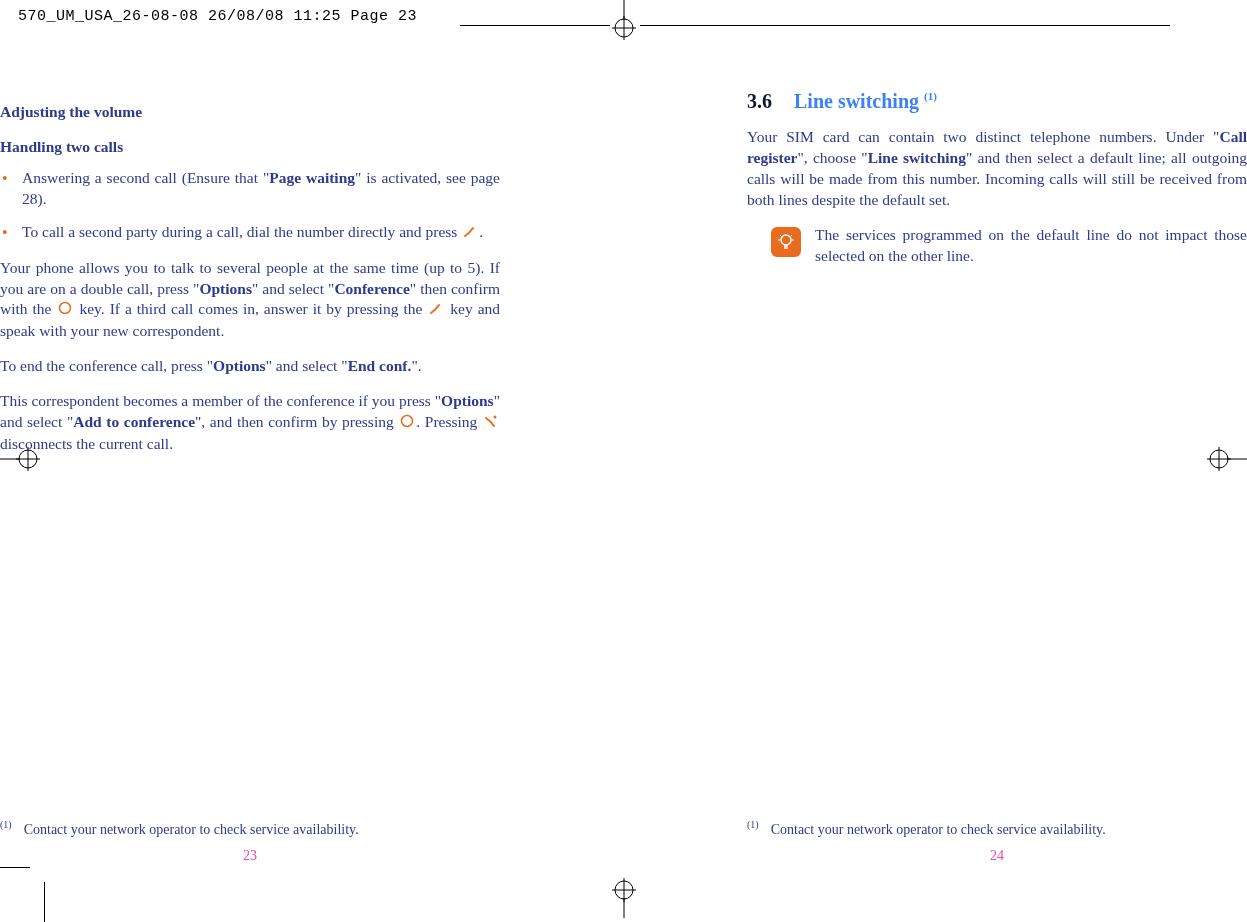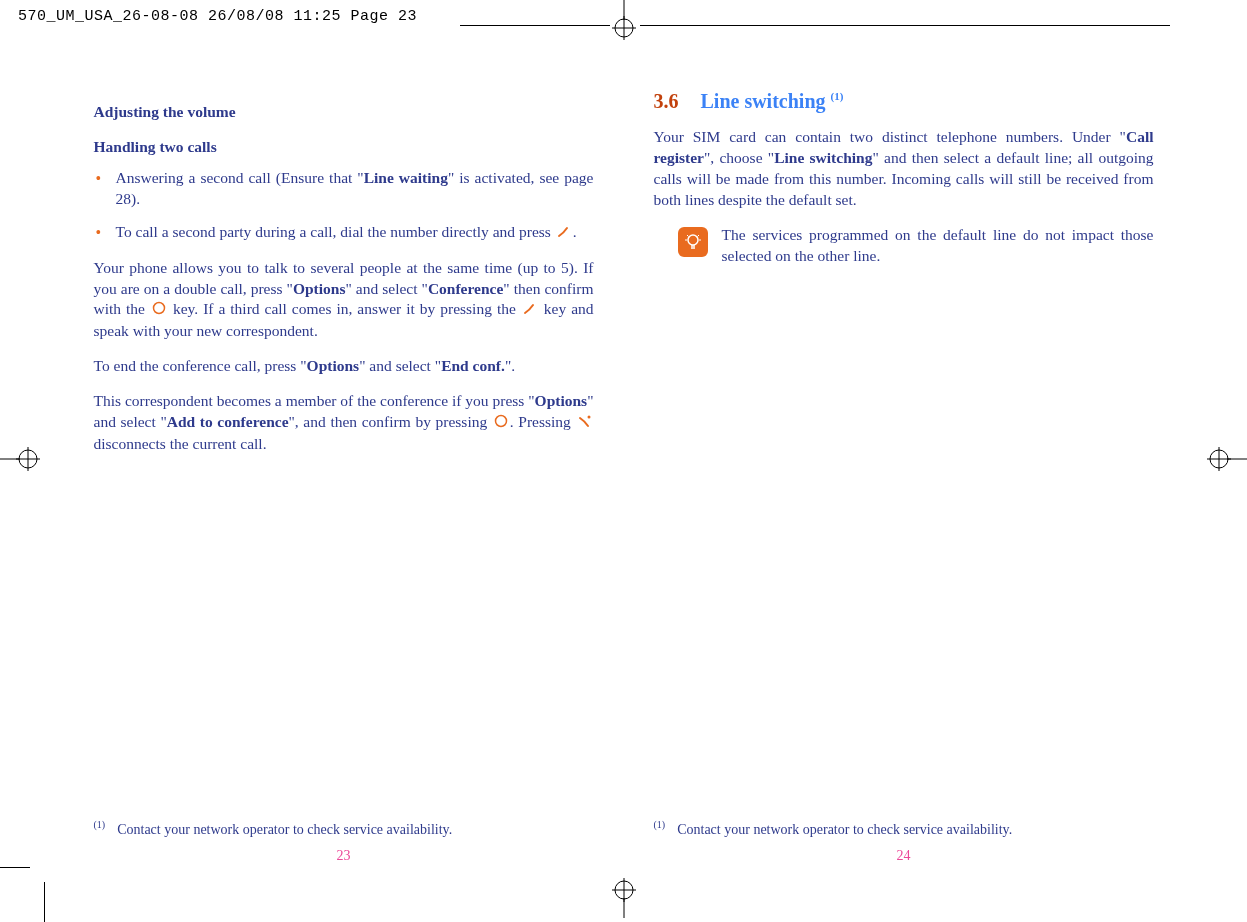--- a/index.html
+++ b/index.html
@@ -55,21 +55,21 @@
     width: 1px;
     background: #000;
   }
   .page-wrap {
     position: absolute;
     top: 88px;
     left: 0;
     right: 0;
     bottom: 60px;
     display: flex;
-    justify-content: center;
+    justify-content: space-between;
     gap: 60px;
   }
   .page {
     width: 500px;
     position: relative;
     color: #2e3a8c;
     font-size: 15.5px;
     line-height: 1.35;
   }
   .page .content {
@@ -105,21 +105,21 @@
     left: 2px;
     color: #e96b1f;
     font-size: 16px;
   }
   .section-head {
     margin: 26px 0 12px 0;
     font-size: 20px;
     font-weight: bold;
   }
   .section-num {
-    color: #c2410c;
+    color: #0f172a;
     margin-right: 22px;
   }
   .section-title {
     color: #3b82f6;
   }
   .sup {
     font-size: 11px;
     vertical-align: super;
     font-weight: bold;
   }
@@ -222,21 +222,21 @@
 
 <div class="page-wrap">
 
   <div class="page">
     <div class="content">
       <div class="subhead">Adjusting the volume</div>
 
       <div class="subhead">Handling two calls</div>
       <ul class="bullets">
         <li>
-          <span>Answering a second call (Ensure that "</span><b>Line waiting</b><span>" is activated, see page 28).</span>
+          <span>Answering a second call (Ensure that "</span><b>Page waiting</b><span>" is activated, see page 28).</span>
         </li>
         <li>
           <span>To call a second party during a call, dial the number directly and press </span>
           <span class="icon">
             <svg width="14" height="14">
                 <path d="M2,12 C5,10 8,7 10,4" stroke="#e96b1f" stroke-width="2" fill="none" stroke-linecap="round"></path>
               </svg>
           </span><span>.</span>
         </li>
       </ul>

